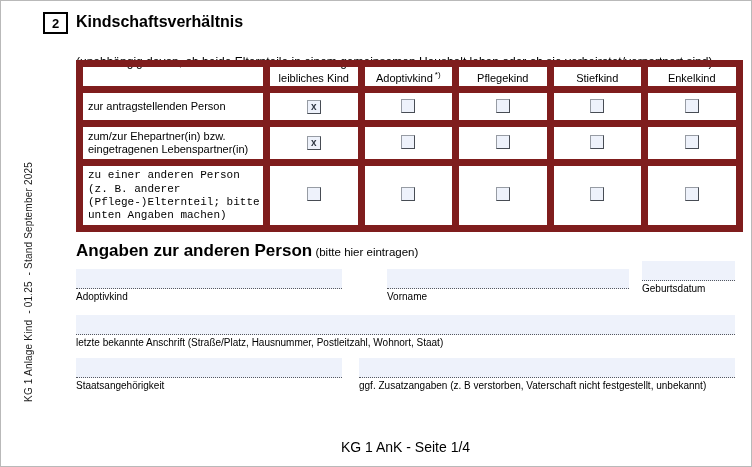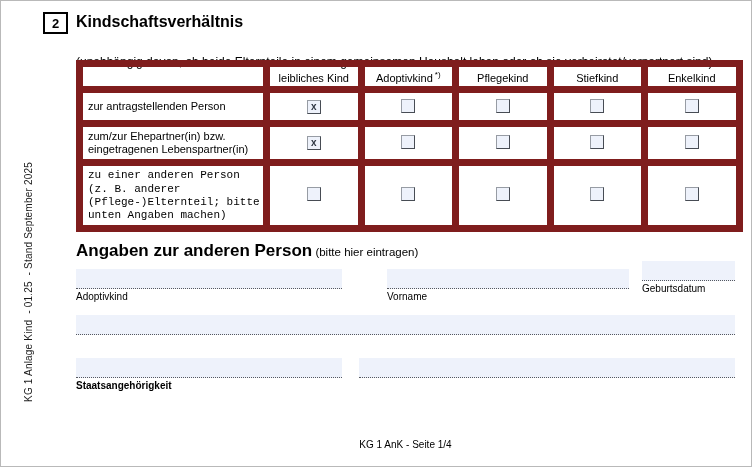--- a/index.html
+++ b/index.html
@@ -46,24 +46,24 @@
   
   .field { position:absolute; }
   .field-box { height:20px; background:#eef2fb; border-bottom:1px dotted #55585f;
                font-size:11px; padding:2px 3px; cursor:text; }
   .field-label { font-size:10px; padding-top:2px; line-height:1.1; color:#000; }
 
   .f-familienname { left:75px;  top:268px; width:266px; }
   .f-vorname      { left:358px; top:268px; width:270px;padding-left:28px; }
   .f-geburtsdatum { left:641px; top:260px; width:93px; }
   .f-anschrift    { left:75px;  top:314px; width:659px; }
-  .f-staat        { left:75px;  top:357px; width:266px;font-weight:bold; }
+  .f-staat        { left:75px;  top:357px; width:266px; }
   .f-zusatz       { left:358px; top:357px; width:376px; }
 
-  .footer { position:absolute; left:75px; top:438px; width:659px; text-align:center; font-size:10px; }
+  .footer { position:absolute; left:75px; top:438px; width:659px; text-align:center; font-size:14px; }
 </style>
 </head>
 <body>
 
 <div class="page">
 
   <div class="side-text">KG 1 Anlage Kind  - 01.25  - Stand September 2025</div>
 
   <div class="section-number">2</div>
   <div class="title">Kindschaftsverhältnis</div>
@@ -132,24 +132,26 @@
   <div class="field f-vorname">
     <div class="field-box"></div>
     <div class="field-label">Vorname</div>
   </div>
   <div class="field f-geburtsdatum">
     <div class="field-box"></div>
     <div class="field-label">Geburtsdatum</div>
   </div>
   <div class="field f-anschrift">
     <div class="field-box"></div>
+    <div class="field-label">letzte bekannte Anschrift (Straße/Platz, Hausnummer, Postleitzahl, Wohnort, Staat)</div>
   </div>
   <div class="field f-staat">
     <div class="field-box"></div>
     <div class="field-label">Staatsangehörigkeit</div>
   </div>
   <div class="field f-zusatz">
     <div class="field-box"></div>
+    <div class="field-label">ggf. Zusatzangaben (z. B verstorben, Vaterschaft nicht festgestellt, unbekannt)</div>
   </div>
 
   <div class="footer">KG 1 AnK - Seite 1/4</div>
 
 </div>
 
 </body></html>

